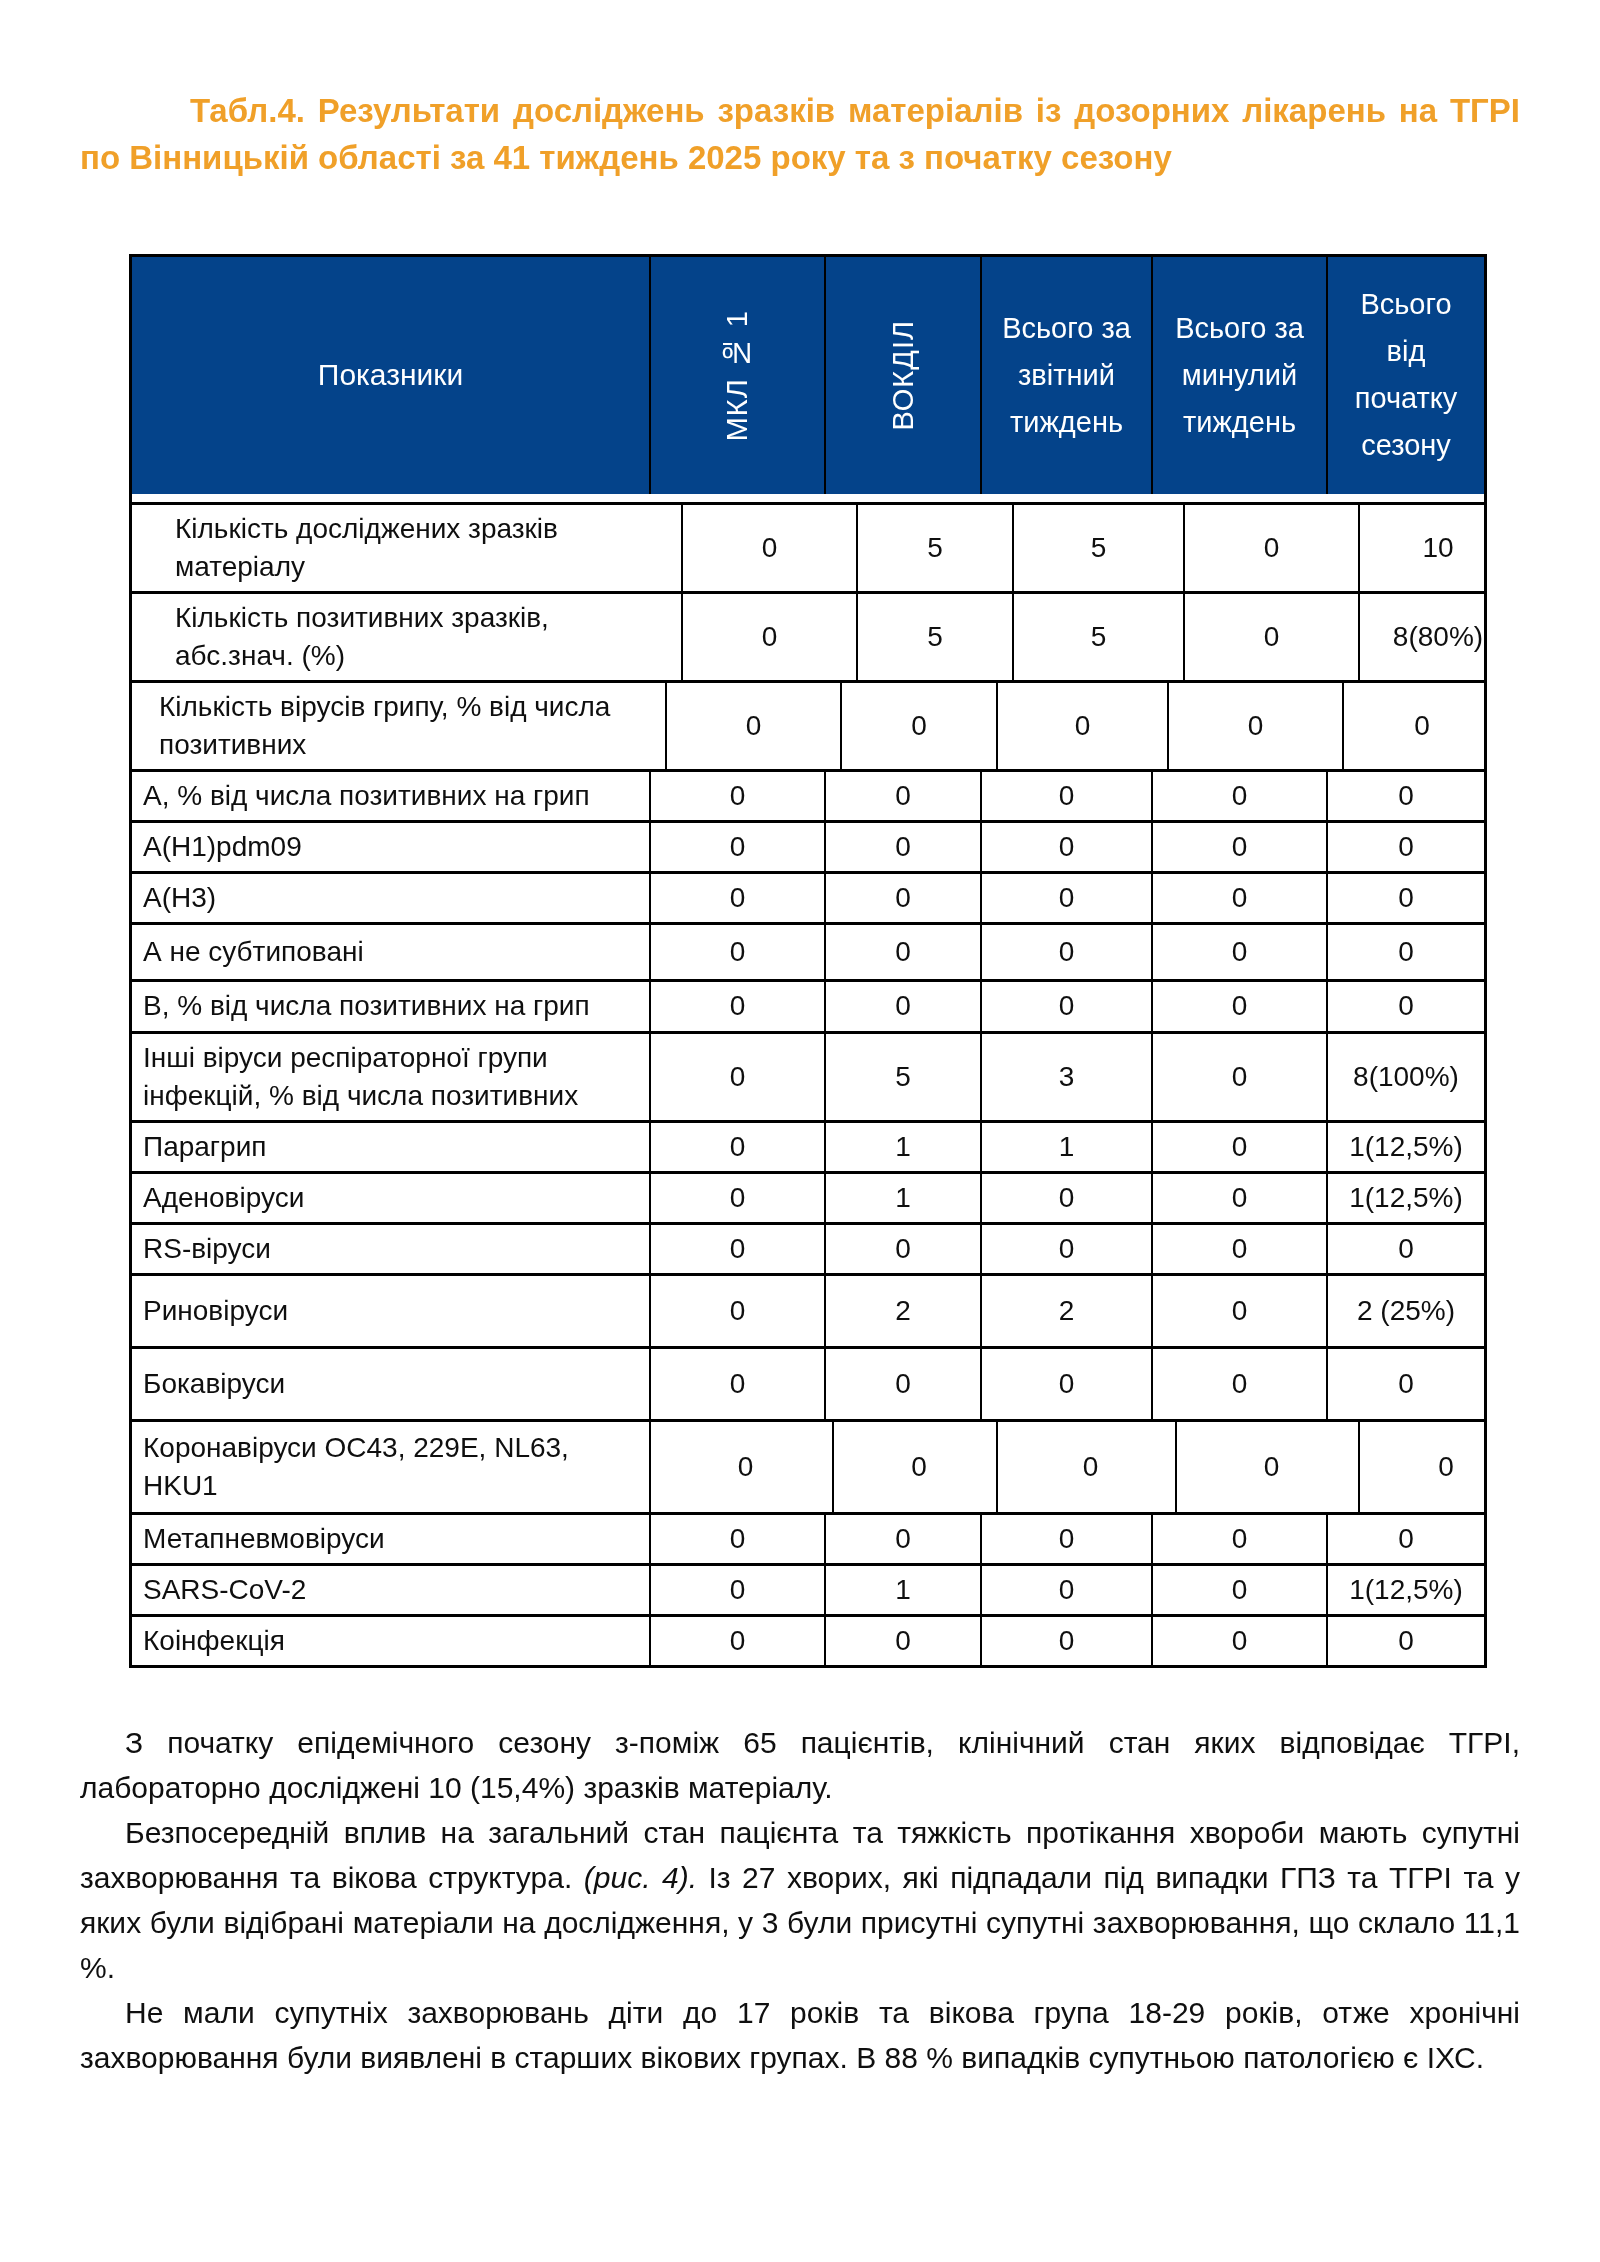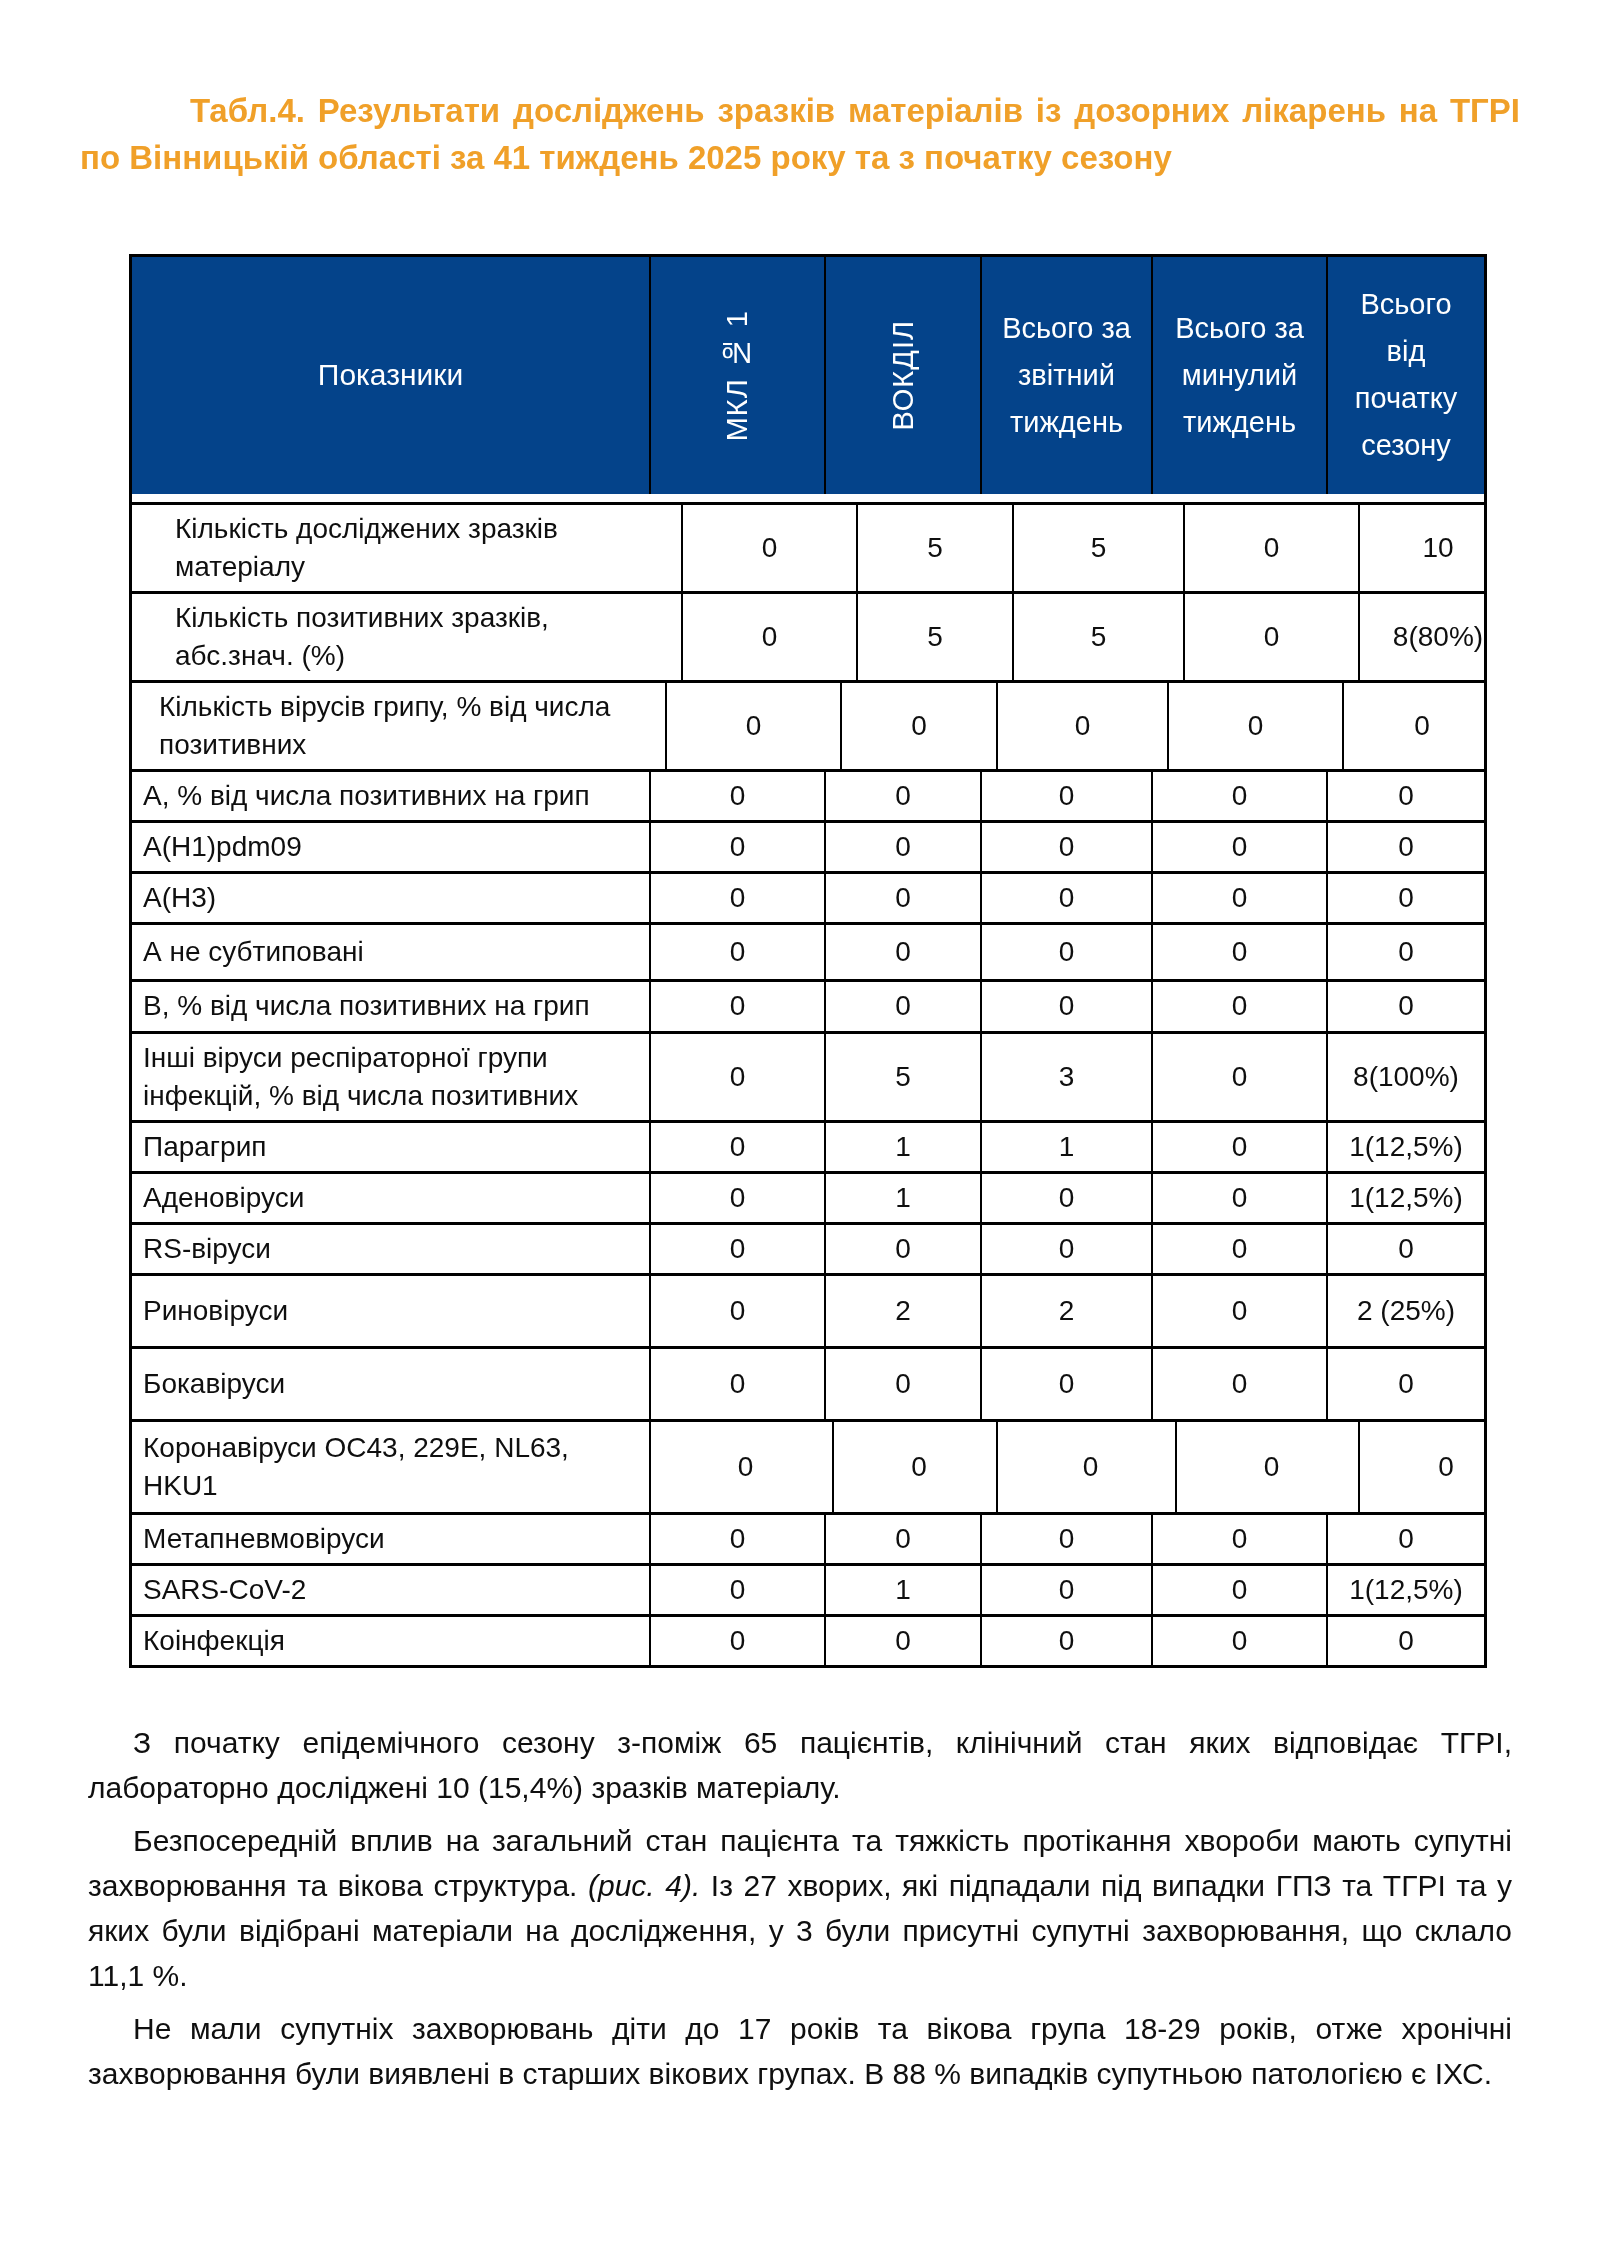--- a/index.html
+++ b/index.html
@@ -100,21 +100,21 @@
   .cell.value {
     justify-content: center;
     text-align: center;
     padding: 4px 4px;
   }
   
   .paras {
     margin: 52px 80px 0 80px;
   }
   .paras p {
-    margin: 8px;
+    margin: 0;
     font-size: 30px;
     line-height: 1.5;
     text-align: justify;
     text-indent: 45px;
   }
   .seg.italic { font-style: italic; }
 </style>
 </head>
 <body>
 

